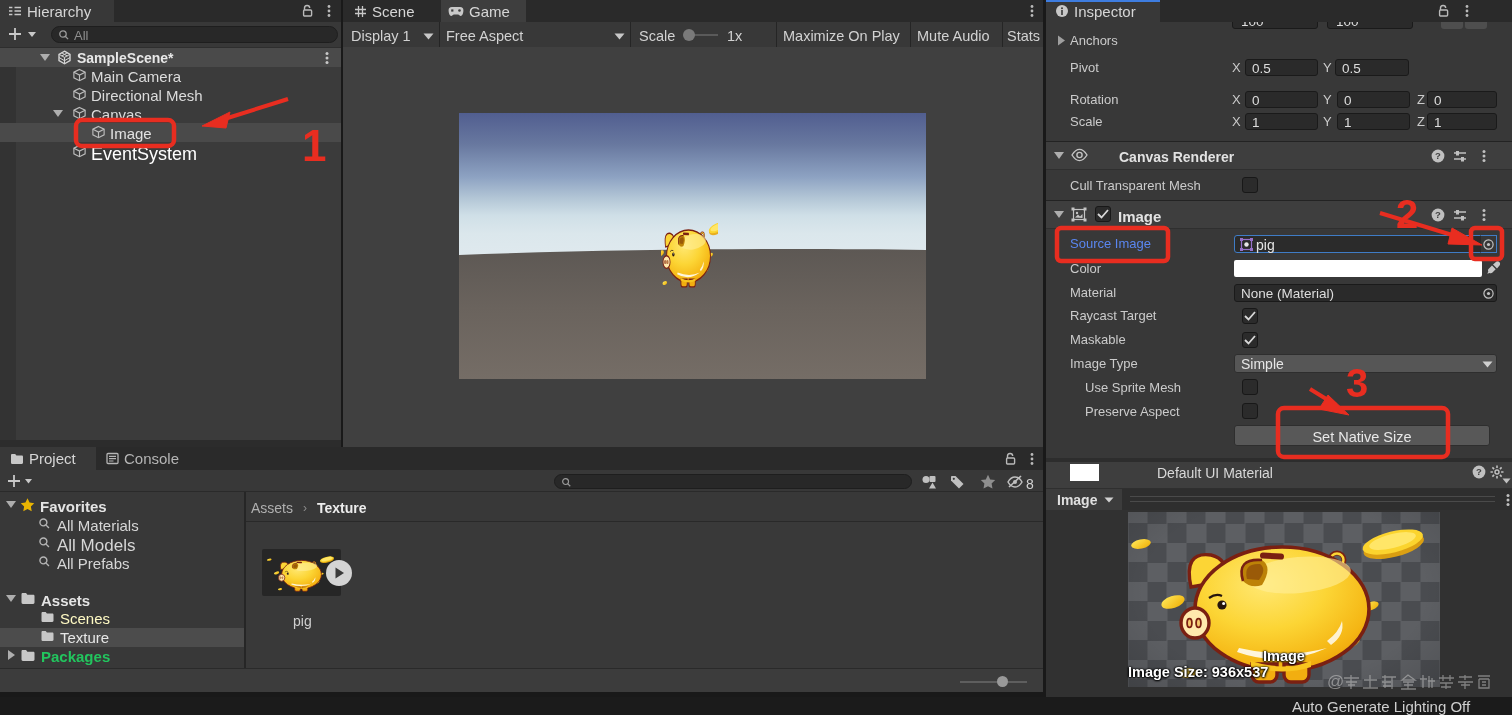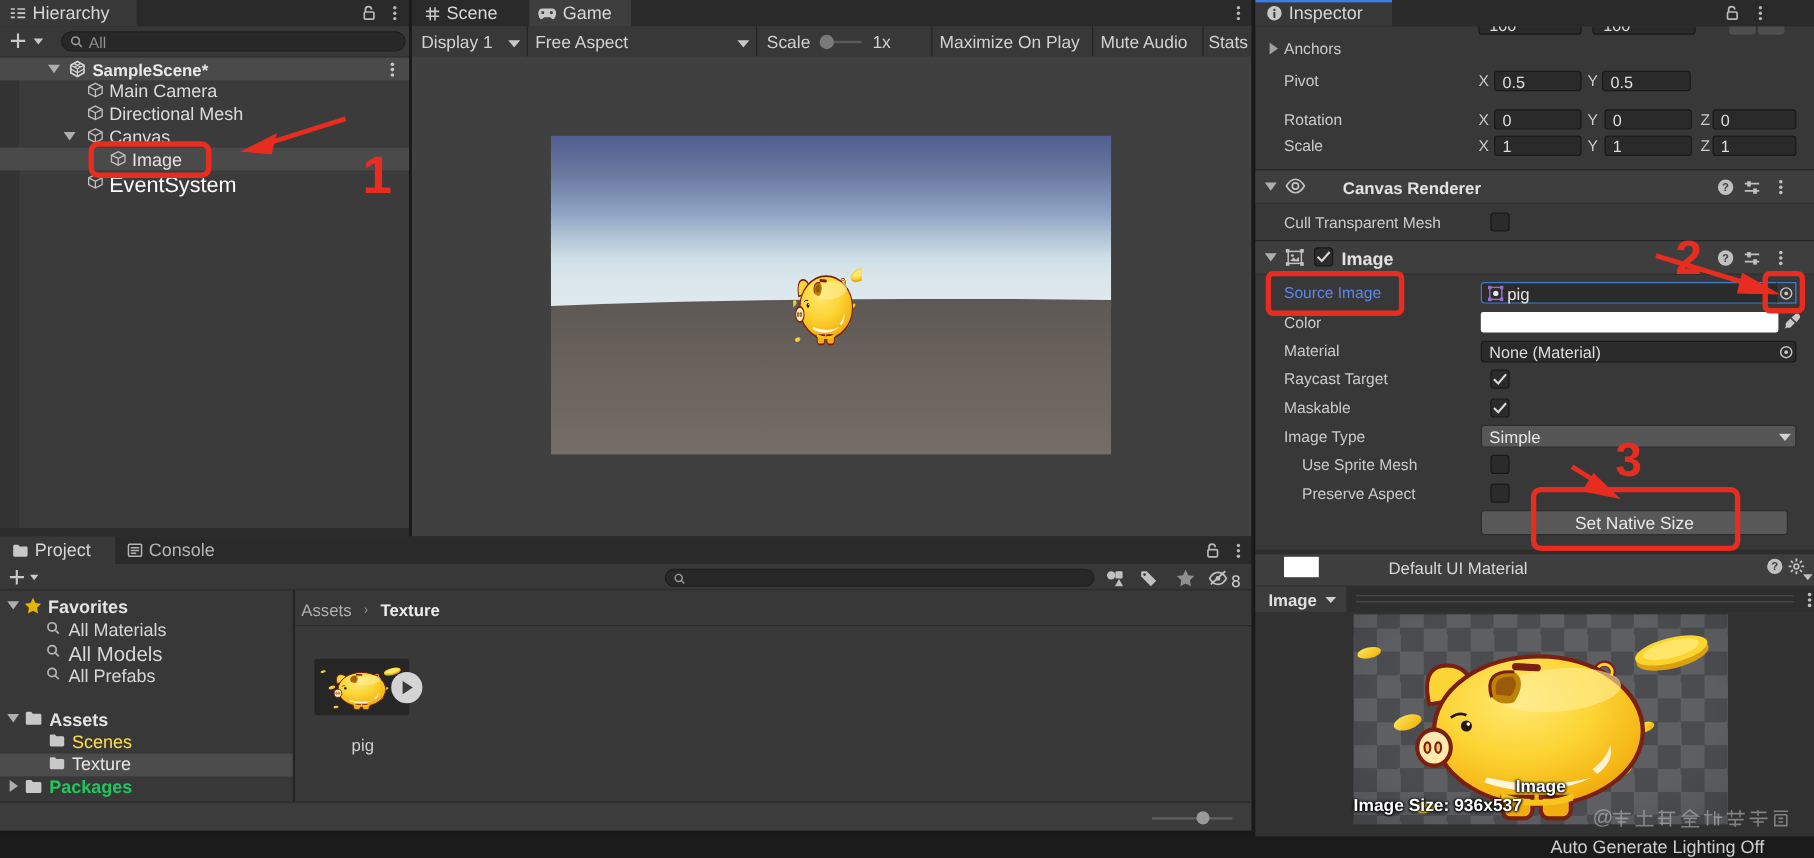--- a/index.html
+++ b/index.html
@@ -281,21 +281,21 @@
       <svg class="abs" style="left:6px;top:147px;" width="10" height="9" viewBox="0 0 10 9">
           <path d="M0 1h10L5 8z" fill="#aeaeae"></path>
         </svg>
       <svg class="abs" style="left:20px;top:145px;" width="16" height="13" viewBox="0 0 14 12">
           <path d="M1 2.2c0-.7.5-1.2 1.2-1.2h3l1.2 1.5h5.4c.7 0 1.2.5 1.2 1.2v6.1c0 .7-.5 1.2-1.2 1.2H2.2A1.2 1.2 0 0 1 1 9.8z" fill="#c8c8c8"></path>
         </svg>
       <div class="abs txt bold" style="left:41px;top:145px;color:#e4e4e4;font-size:15px;">Assets</div>
       <svg class="abs" style="left:40px;top:164px;" width="15" height="12" viewBox="0 0 14 12">
           <path d="M1 2.2c0-.7.5-1.2 1.2-1.2h3l1.2 1.5h5.4c.7 0 1.2.5 1.2 1.2v6.1c0 .7-.5 1.2-1.2 1.2H2.2A1.2 1.2 0 0 1 1 9.8z" fill="#c8c8c8"></path>
         </svg>
-      <div class="abs txt" style="left:60px;top:163px;color:#fde047;font-size:15px;">Scenes</div>
+      <div class="abs txt" style="left:60px;top:163px;color:#fef9c3;font-size:15px;">Scenes</div>
       <div class="abs" style="left:0;top:181px;width:244px;height:19px;background:#4c4c4c;"></div>
       <svg class="abs" style="left:40px;top:183px;" width="15" height="12" viewBox="0 0 14 12">
           <path d="M1 2.2c0-.7.5-1.2 1.2-1.2h3l1.2 1.5h5.4c.7 0 1.2.5 1.2 1.2v6.1c0 .7-.5 1.2-1.2 1.2H2.2A1.2 1.2 0 0 1 1 9.8z" fill="#c8c8c8"></path>
         </svg>
       <div class="abs txt" style="left:60px;top:182px;color:#e6e6e6;font-size:15px;">Texture</div>
 
       <svg class="abs" style="left:7px;top:203px;" width="9" height="10" viewBox="0 0 9 10">
           <path d="M1 0l7 5-7 5z" fill="#aeaeae"></path>
         </svg>
       <svg class="abs" style="left:20px;top:202px;" width="16" height="13" viewBox="0 0 14 12">

